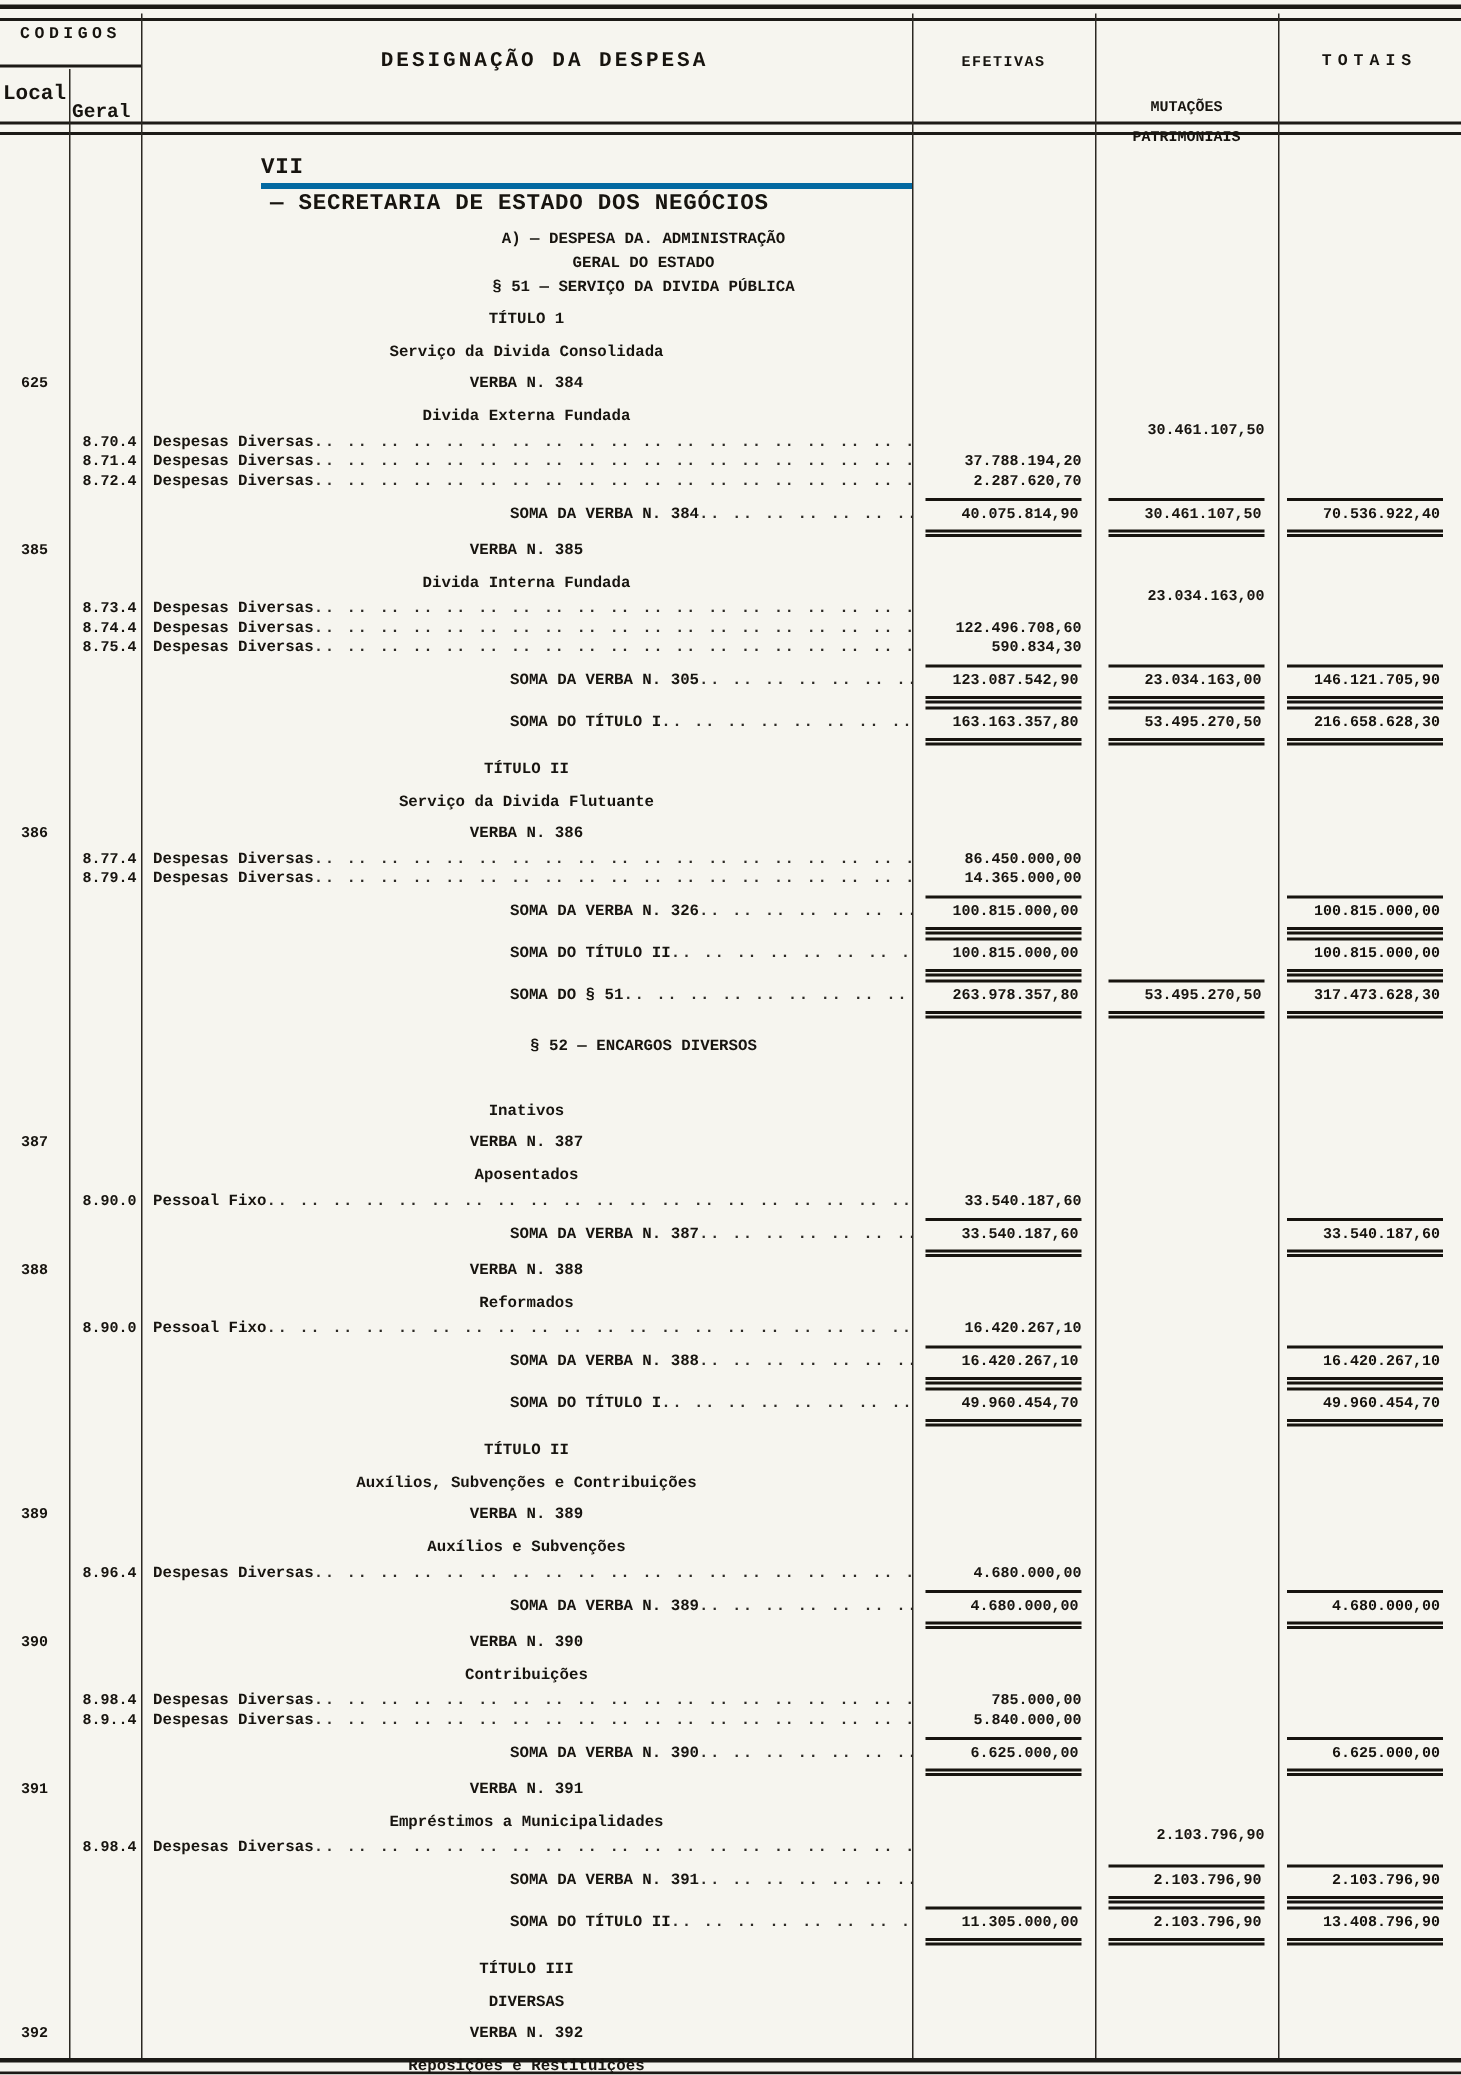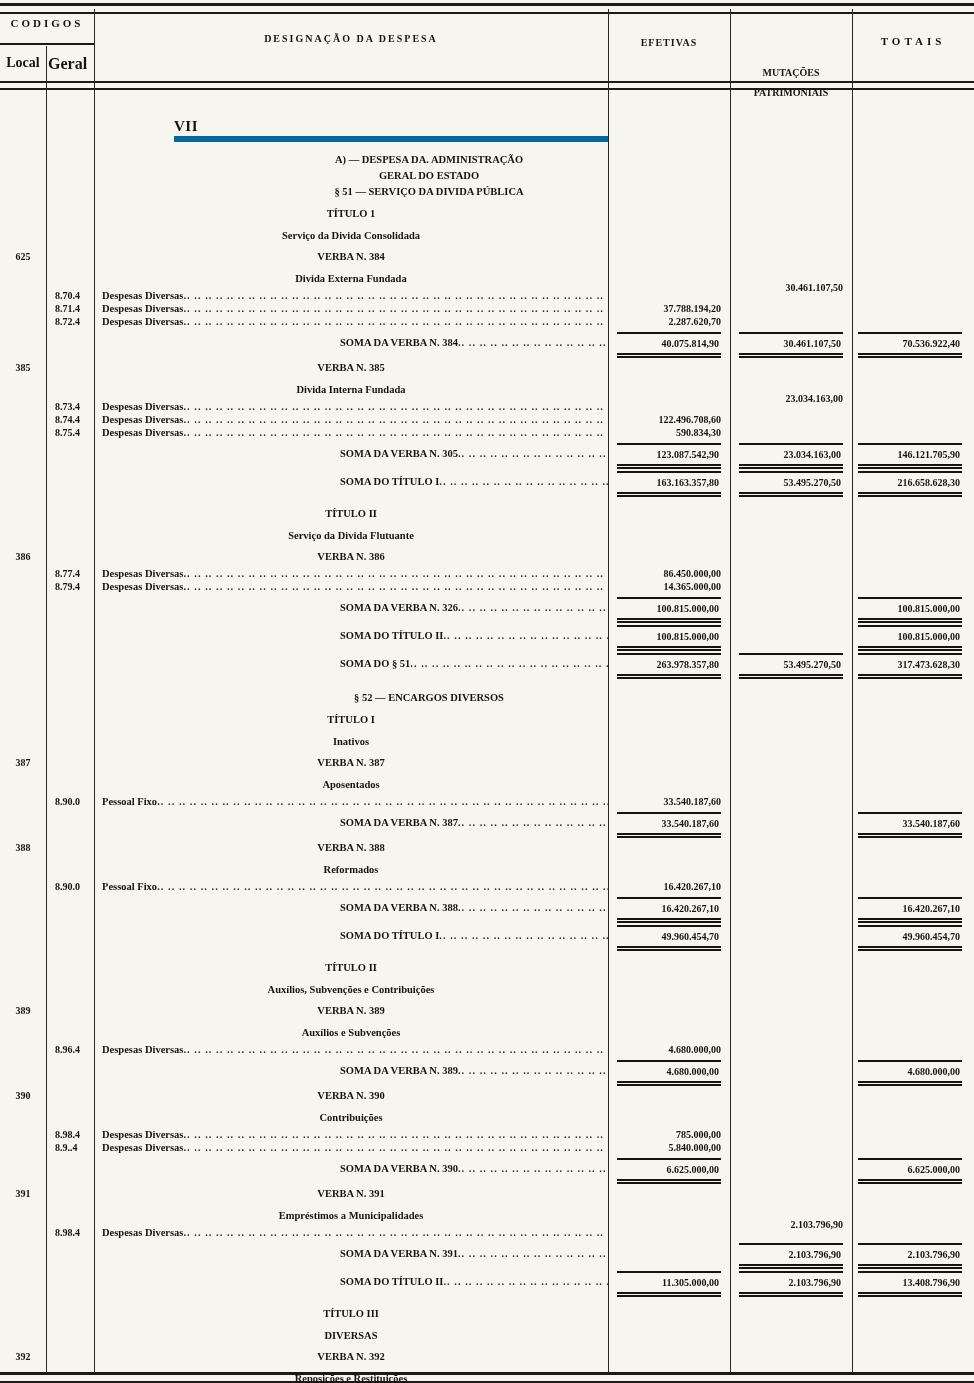--- a/index.html
+++ b/index.html
@@ -1,53 +1,53 @@
 <!DOCTYPE html>
 <html><head>
 <meta charset="utf-8">
 <style>
   html,body{margin:0;padding:0;background:#d9d7d2;}
   .page{position:relative;width:974px;height:1383px;margin:0 auto;background:#f6f5ef;
-        font-family:Liberation Serif, serif;color:#17140f;overflow:hidden;}
+        font-family:Liberation Mono, monospace;color:#17140f;overflow:hidden;}
   
   .rule-top{position:absolute;left:0;right:0;top:3px;height:6px;border-top:3px solid #1c1a16;border-bottom:2px solid #1c1a16;}
   .rule-head-bottom{position:absolute;left:0;right:0;top:81px;height:5px;border-top:2px solid #1c1a16;border-bottom:2px solid #1c1a16;}
   .rule-bottom{position:absolute;left:0;right:0;top:1372px;height:6px;border-top:3px solid #1c1a16;border-bottom:2px solid #1c1a16;}
   
   .vline{position:absolute;width:1px;background:#2b2822;}
   .vl-local{left:46px;top:46px;height:1326px;}
   .vl-geral{left:94px;top:9px;height:1363px;}
   .vl-desig{left:608px;top:9px;height:1363px;}
   .vl-ef{left:730px;top:9px;height:1363px;}
   .vl-mut{left:852px;top:9px;height:1363px;}
   
   .thead{position:absolute;left:0;top:9px;width:974px;height:72px;font-weight:bold;}
   .h-cod{position:absolute;left:0;top:0;width:94px;height:72px;}
   .h-cod-title{position:absolute;left:0;top:8px;width:94px;text-align:center;font-size:11px;letter-spacing:3px;}
   .h-cod-rule{position:absolute;left:0;top:34px;width:94px;border-top:2px solid #1c1a16;}
   .h-local{position:absolute;left:0;top:46px;width:46px;text-align:center;font-size:14px;}
-  .h-geral{position:absolute;left:48px;top:46px;width:46px;text-align:left;font-size:16px;}
-  .h-desig{position:absolute;left:94px;top:24px;width:514px;text-align:center;font-size:10px;letter-spacing:2px;}
+  .h-geral{position:absolute;left:48px;top:58px;width:46px;text-align:left;font-size:13px;}
+  .h-desig{position:absolute;left:106px;top:24px;width:514px;text-align:center;font-size:14px;letter-spacing:2px;}
   .h-ef{position:absolute;left:608px;top:28px;width:122px;text-align:center;font-size:10px;letter-spacing:1px;}
   .h-mut{position:absolute;left:730px;top:16px;width:122px;text-align:center;font-size:10px;line-height:20px;margin-top:38px;}
   .h-tot{position:absolute;left:852px;top:26px;width:122px;text-align:center;font-size:11px;letter-spacing:4px;}
   
   .tbody{position:absolute;left:0;top:90px;width:974px;}
   .row{display:grid;grid-template-columns:46px 48px 514px 122px 122px 122px;font-weight:bold;}
   .c-local{text-align:center;font-size:10px;}
   .c-geral{text-align:left;padding-left:9px;font-size:10px;white-space:nowrap;}
   .c-desig{font-size:10.5px;overflow:hidden;}
   .c-ef,.c-mut,.c-tot{text-align:right;font-size:10px;white-space:nowrap;}
   .c-ef{padding-right:9px;}
   .c-mut{padding-right:9px;}
   .c-tot{padding-right:12px;}
   .ctr{text-align:center;}
   .r-title{margin-top:12px;height:42px;}
   .doc-title{font-size:15px;line-height:20px;text-align:left;padding-left:80px;letter-spacing:.5px;}
-  .tnum{border-bottom:6px solid #0369a1;margin-top:14px;}
+  .tnum{border-bottom:4px solid #0369a1;}
   .r-subhead{margin-top:2px;height:14px;line-height:14px;font-size:10px;gap:39px;}
   .r-title + .r-subhead{margin-top:9px;}
   .r-soma + .r-subhead{margin-top:16px;}
   .r-center{margin-top:7px;height:15px;line-height:15px;}
   .r-soma + .r-center{margin-top:13px;}
   .r-verba{margin-top:6px;height:15px;line-height:15px;}
   .r-detail{height:13px;line-height:13px;}
   :not(.r-detail) + .r-detail{margin-top:3px;}
   .dl{display:flex;white-space:nowrap;overflow:hidden;padding-left:8px;}
   .dots{flex:1;overflow:hidden;letter-spacing:1px;opacity:.9;}
@@ -416,23 +416,20 @@
         <div class="c-desig ctr">
           <div>§ 52 — ENCARGOS DIVERSOS</div>
         </div>
         <div class="c-ef"></div>
         <div class="c-mut"></div>
         <div class="c-tot"></div>
       </div>
       <div class="row r-center">
         <div class="c-local"></div>
         <div class="c-geral"></div>
-        <div class="c-desig ctr">
-          <div>TÍTULO I</div>
-        </div>
         <div class="c-ef"></div>
         <div class="c-mut"></div>
         <div class="c-tot"></div>
       </div>
       <div class="row r-center">
         <div class="c-local"></div>
         <div class="c-geral"></div>
         <div class="c-desig ctr">
           <div>Inativos</div>
         </div>

